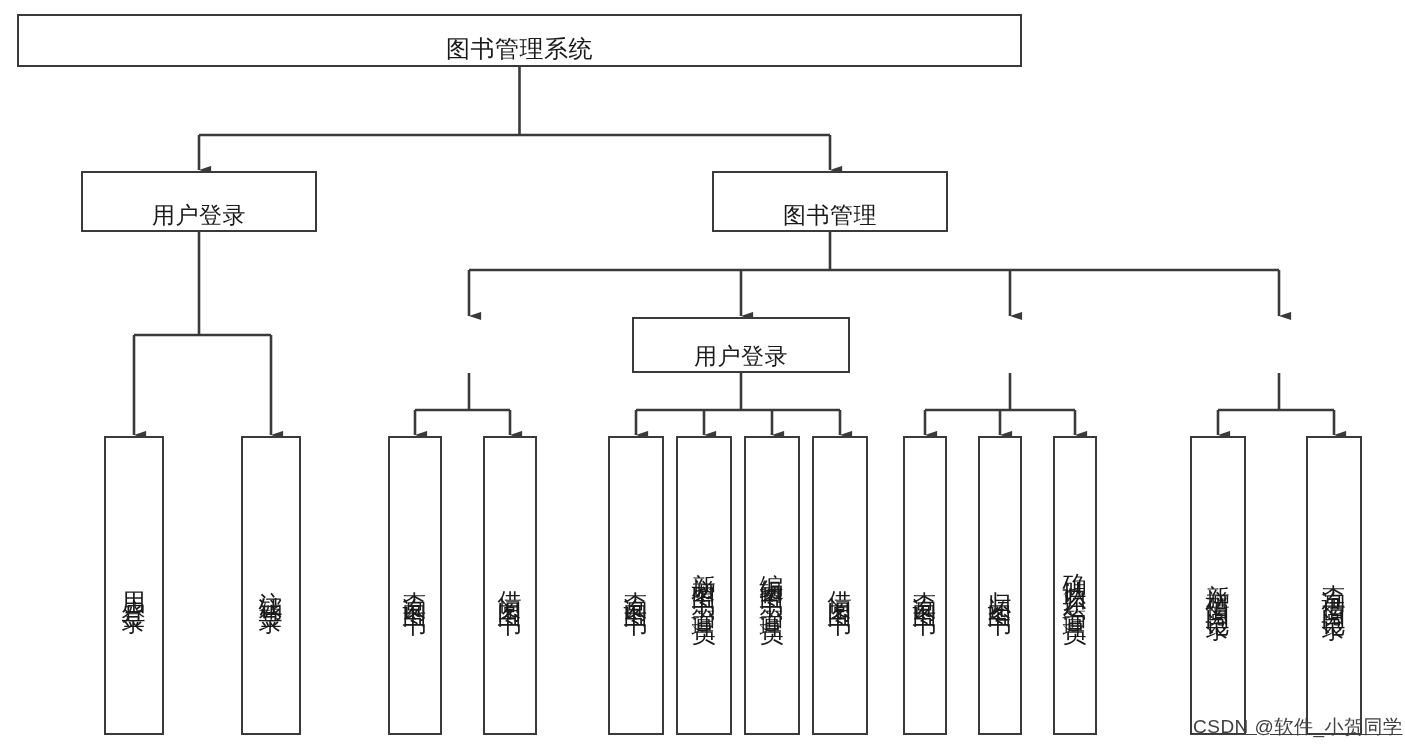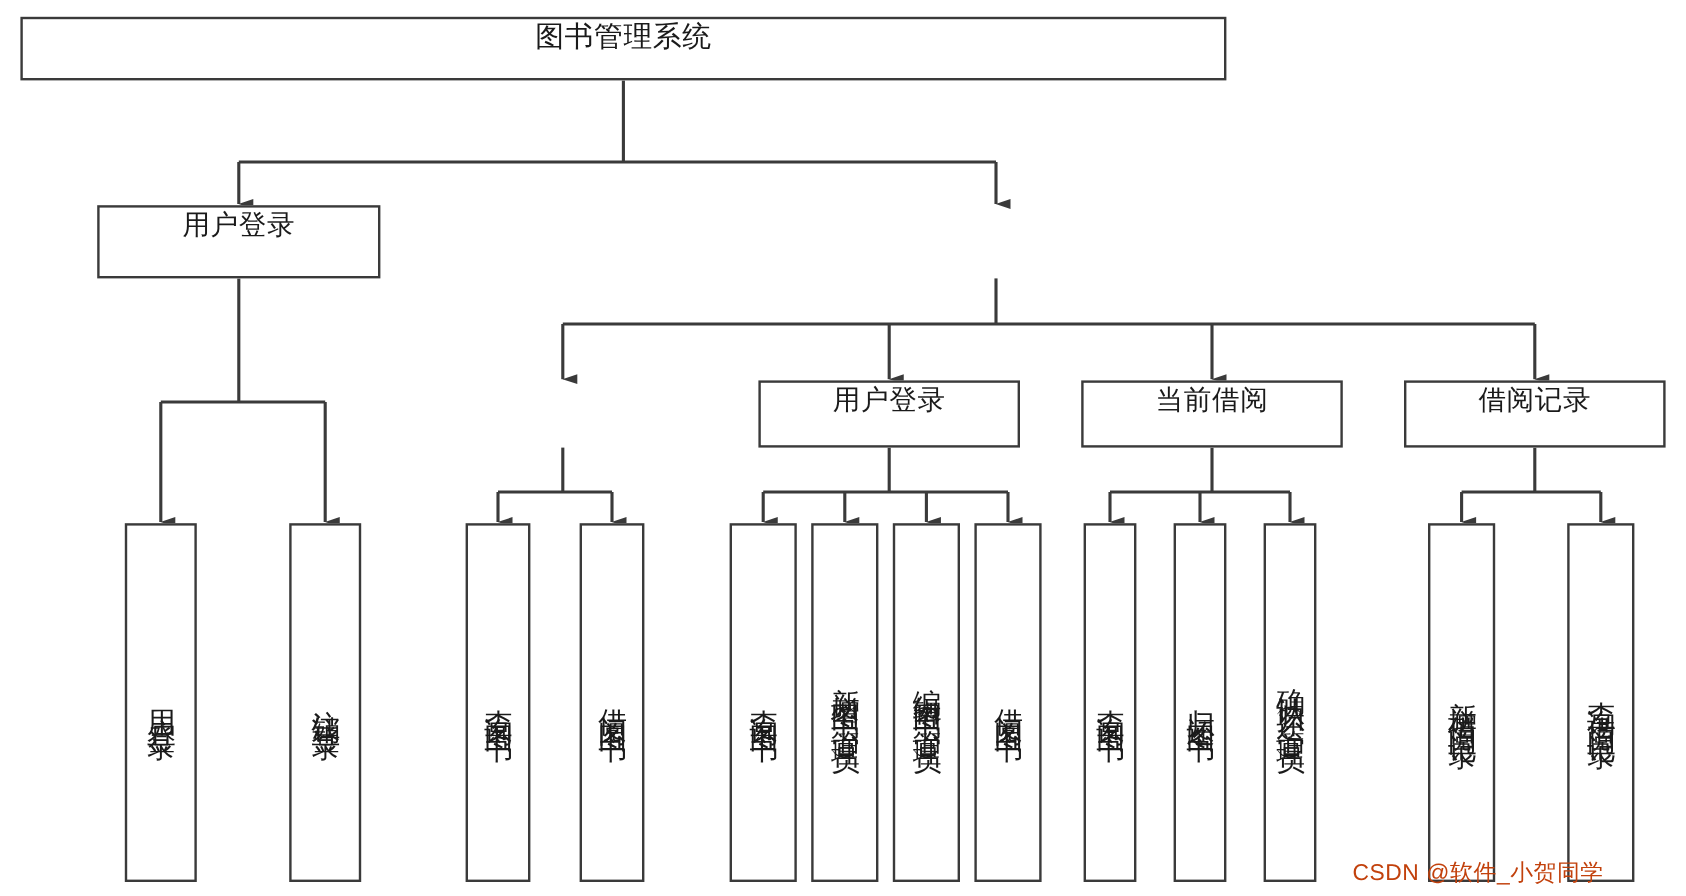--- a/index.html
+++ b/index.html
@@ -25,21 +25,21 @@
     width: 1405px;
     height: 747px;
     pointer-events: none;
   }
   .node {
     position: absolute;
     box-sizing: border-box;
     border: 2.5px solid #3a3a3a;
     background: #ffffff;
     display: flex;
-    align-items: flex-start;
+    align-items: flex-end;
     justify-content: center;
     color: #1a1a1a;
   }
   .node .node-label {
     display: block;
     text-align: center;
     line-height: 1.28;
     letter-spacing: 0.5px;
     color: #1a1a1a;
   }
@@ -121,29 +121,26 @@
       </g>
   </svg>
 
   <div class="node root horiz" style="left:17px; top:14px; width:1005px; height:53px;">
     <span class="node-label">图书管理系统</span>
   </div>
 
   <div class="node horiz" style="left:81px; top:171px; width:236px; height:61px;">
     <span class="node-label">用户登录</span>
   </div>
+  <div class="node horiz" style="left:712px; top:171px; width:236px; height:61px;">
+    <span class="node-label">图书管理</span>
+  </div>
 
   <div class="node horiz" style="left:632px; top:317px; width:218px; height:56px;">
     <span class="node-label">用户登录</span>
-  </div>
-  <div class="node horiz" style="left:901px; top:317px; width:218px; height:56px;">
-    <span class="node-label">当前借阅</span>
-  </div>
-  <div class="node horiz" style="left:1170px; top:317px; width:218px; height:56px;">
-    <span class="node-label">借阅记录</span>
   </div>
 
   <div class="node vert" style="left:104px; top:436px; width:60px; height:299px;">
     <span class="node-label">用户登录</span>
   </div>
   <div class="node vert" style="left:241px; top:436px; width:60px; height:299px;">
     <span class="node-label">注销登录</span>
   </div>
 
   <div class="node vert" style="left:388px; top:436px; width:54px; height:299px;">
@@ -176,14 +173,14 @@
     <span class="node-label">确认归还（管理员）</span>
   </div>
 
   <div class="node vert" style="left:1190px; top:436px; width:56px; height:299px;">
     <span class="node-label">新增借阅记录</span>
   </div>
   <div class="node vert" style="left:1306px; top:436px; width:56px; height:299px;">
     <span class="node-label">查询借阅记录</span>
   </div>
 
-  <div id="watermark" style="left: 1127px; top: 714px; color: #c2410c;">CSDN @软件_小贺同学</div>
+  <div id="watermark" style="left: 1193px; top: 714px; color: #404040; text-decoration: underline;">CSDN @软件_小贺同学</div>
 </div>
 
 </body></html>

